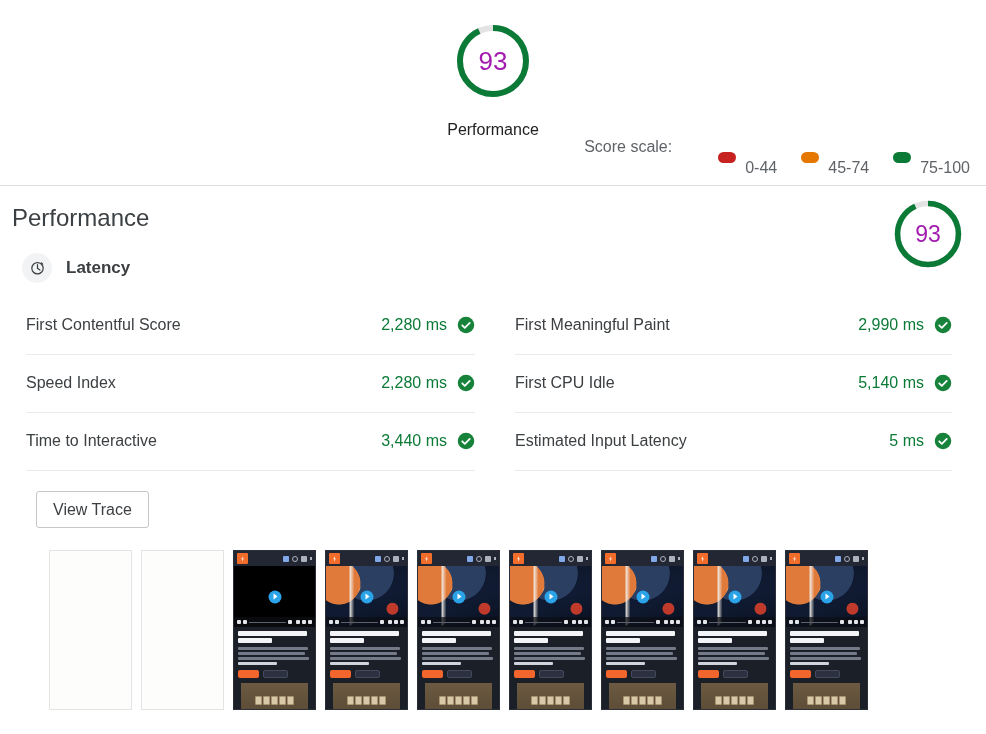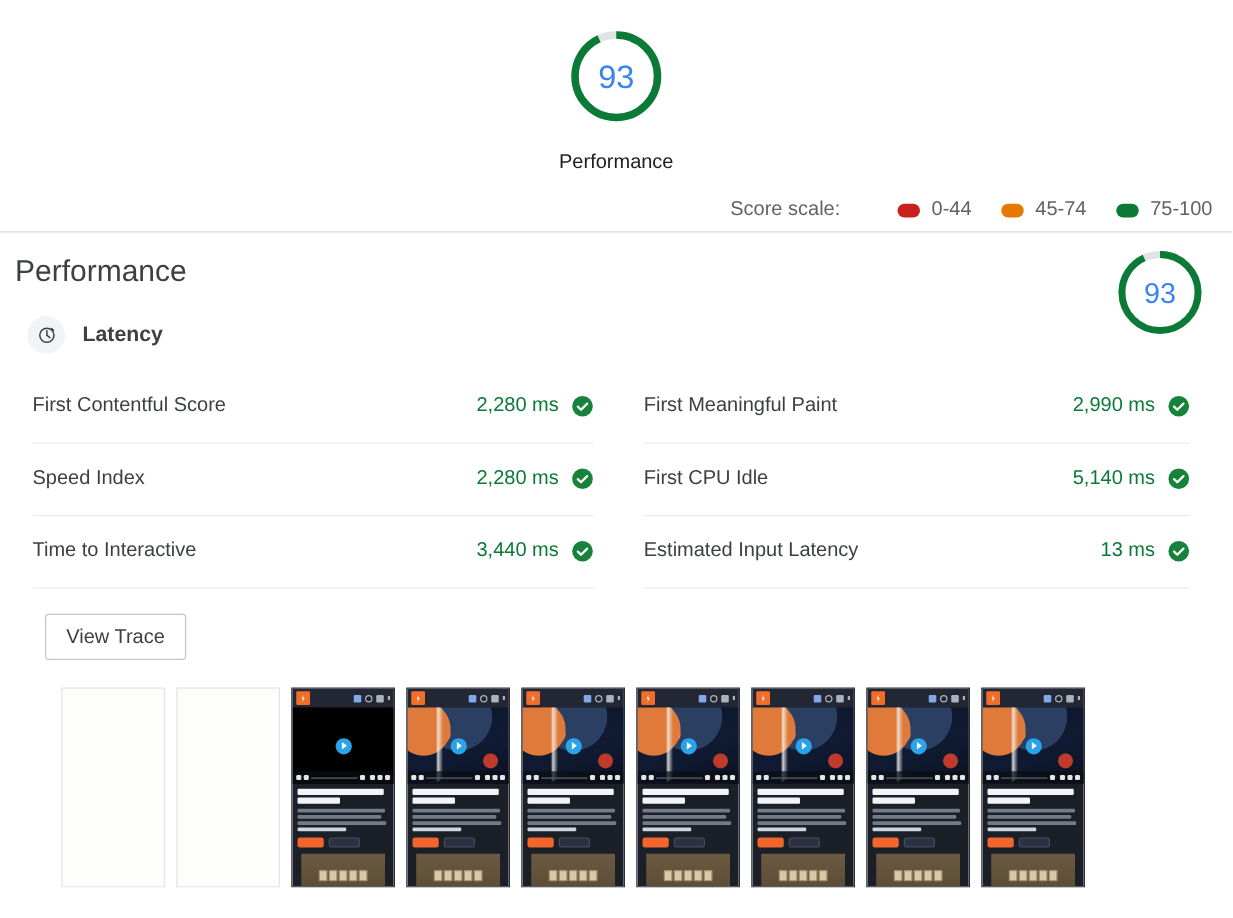--- a/index.html
+++ b/index.html
@@ -43,21 +43,21 @@
   }
   .gauge-wrap svg { display: block; transform: rotate(-90deg); }
   .gauge-value {
     position: absolute;
     inset: 0;
     display: flex;
     align-items: center;
     justify-content: center;
     font-size: 26px;
     line-height: 1;
-    color: #3b82f6;
+    color: #a21caf;
     letter-spacing: 0px;
   }
   .gauge-label {
     margin-top: 21px;
     font-size: 16px;
     color: #212121;
     text-align: center;
   }
 
   .score-scale {
@@ -76,21 +76,21 @@
     margin-left: 24px;
   }
   .scale-item:first-of-type { margin-left: 0; }
   .scale-chip {
     width: 18px;
     height: 11px;
     border-radius: 6px;
     display: inline-block;
     margin-right: 9px;
   }
-  .scale-text { color: #5f6368; }
+  .scale-text { color: #5f6368; margin-top: 21px; }
 
   
   .category {
     position: relative;
     padding: 18px 16px 0 12px;
   }
   .category-header {
     display: flex;
     align-items: flex-start;
     justify-content: space-between;
@@ -433,21 +433,21 @@
           <span class="metric-value">5,140 ms</span>
           <svg class="check-icon" viewBox="0 0 24 24">
               <circle cx="12" cy="12" r="11" fill="#178239"></circle>
             <path d="M7 12.4 L10.4 15.8 L17 9.2" fill="none" stroke="#fff" stroke-width="2.4" stroke-linecap="round" stroke-linejoin="round"></path>
             </svg>
         </span>
       </div>
       <div class="metric-row">
         <span class="metric-name">Estimated Input Latency</span>
         <span class="metric-right">
-          <span class="metric-value">13 ms</span>
+          <span class="metric-value">5 ms</span>
           <svg class="check-icon" viewBox="0 0 24 24">
               <circle cx="12" cy="12" r="11" fill="#178239"></circle>
             <path d="M7 12.4 L10.4 15.8 L17 9.2" fill="none" stroke="#fff" stroke-width="2.4" stroke-linecap="round" stroke-linejoin="round"></path>
             </svg>
         </span>
       </div>
     </div>
 
   </div>
 

